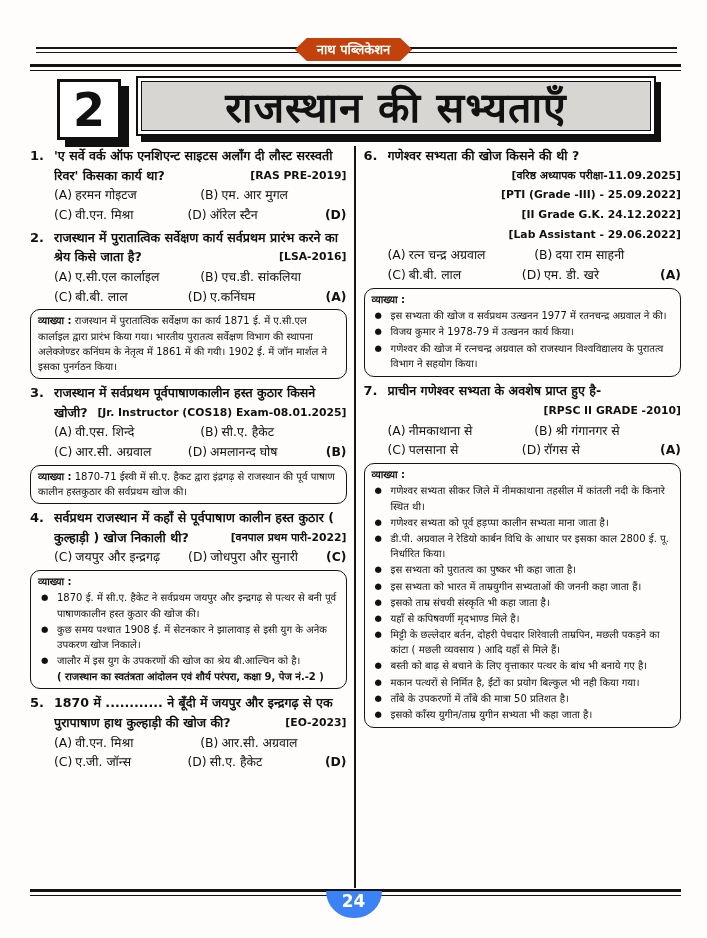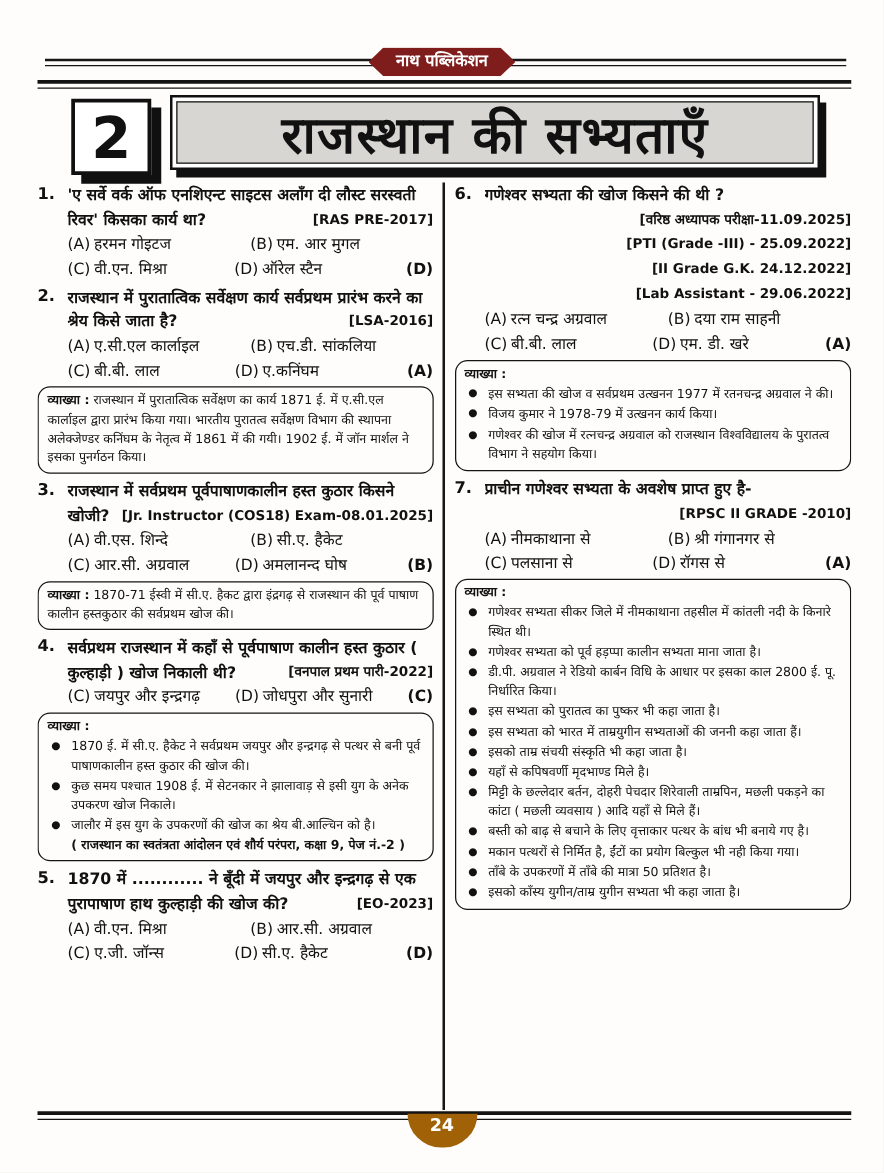--- a/index.html
+++ b/index.html
@@ -13,21 +13,21 @@
     position:relative;width:707px;height:938px;
     background:#fffdfb;overflow:hidden;
   }
   
   .rule-a{position:absolute;left:36px;right:30px;top:47px;border-top:2px solid #161616;}
   .rule-b{position:absolute;left:36px;right:30px;top:52px;border-top:1.5px solid #161616;}
   .rule-c{position:absolute;left:30px;right:26px;top:64px;border-top:3px solid #131313;}
   .rule-d{position:absolute;left:30px;right:26px;top:70px;border-top:1px solid #131313;}
   .banner-pill{
     position:absolute;left:50%;top:38px;transform:translateX(-50%);
-    background:#7f1d1d;color:#fff;font-weight:bold;font-size:13px;
+    background:#c2410c;color:#fff;font-weight:bold;font-size:13px;
     padding:3px 22px;line-height:17px;white-space:nowrap;
     clip-path:polygon(0 50%,12px 0,calc(100% - 12px) 0,100% 50%,calc(100% - 12px) 100%,12px 100%);
   }
   
   .chapter-num{
     position:absolute;left:57px;top:79px;width:58px;height:55px;
     background:#fff;border:3.5px solid #101010;
     box-shadow:8px 7px 0 #101010;
     display:flex;align-items:center;justify-content:center;
     font-size:46px;font-weight:bold;line-height:1;
@@ -73,24 +73,24 @@
   .expl-label{font-weight:bold;}
   .expl ul{margin:1px 0 0 0;padding:0 0 0 19px;list-style:none;}
   .expl li{position:relative;margin-bottom:1px;}
   .expl li::before{content:"●";position:absolute;left:-16px;top:1px;font-size:8.5px;}
   .expl-note{font-weight:bold;padding-left:19px;}
   
   .bottom-rule{position:absolute;left:30px;right:26px;bottom:46px;border-top:3px solid #131313;}
   .bottom-rule2{position:absolute;left:30px;right:26px;bottom:42px;border-top:1px solid #131313;}
   .page-badge{
     position:absolute;left:50%;transform:translateX(-50%);bottom:20px;
-    width:56px;height:27px;background:#a16207;color:#fff;
+    width:56px;height:27px;background:#3b82f6;color:#fff;
     border-radius:0 0 30px 30px;
     display:flex;align-items:flex-start;justify-content:center;
-    font-weight:bold;font-size:14px;line-height:20px;
+    font-weight:bold;font-size:17px;line-height:20px;
   }
 </style>
 </head>
 <body>
 
 <div class="page">
   <div class="rule-a"></div>
   <div class="rule-b"></div>
   <div class="banner-pill">नाथ पब्लिकेशन</div>
   <div class="rule-c"></div>
@@ -100,21 +100,21 @@
   <div class="title-box">
     <div class="title-inner">राजस्थान की सभ्यताएँ</div>
   </div>
 
   <div class="columns">
     <div class="col col-left">
         <div class="question">
           <div class="q-head">
             <span class="q-num">1.</span>
             <div class="q-body">
-              <p class="q-text">'ए सर्वे वर्क ऑफ एनशिएन्ट साइटस अलाँग दी लौस्ट सरस्वती रिवर' किसका कार्य था? <span class="q-tag">[RAS PRE-2017]</span></p>
+              <p class="q-text">'ए सर्वे वर्क ऑफ एनशिएन्ट साइटस अलाँग दी लौस्ट सरस्वती रिवर' किसका कार्य था? <span class="q-tag">[RAS PRE-2019]</span></p>
               <div class="opt-row">
                 <span class="opt"><span class="lbl">(A)</span><span>हरमन गोइटज</span></span>
                 <span class="opt"><span class="lbl">(B)</span><span>एम. आर मुगल</span></span>
               </div>
               <div class="opt-row">
                 <span class="opt"><span class="lbl">(C)</span><span>वी.एन. मिश्रा</span></span>
                 <span class="opt"><span class="lbl">(D)</span><span>ऑरेल स्टैन</span></span>
                 <span class="ans">(D)</span>
               </div>
             </div>

